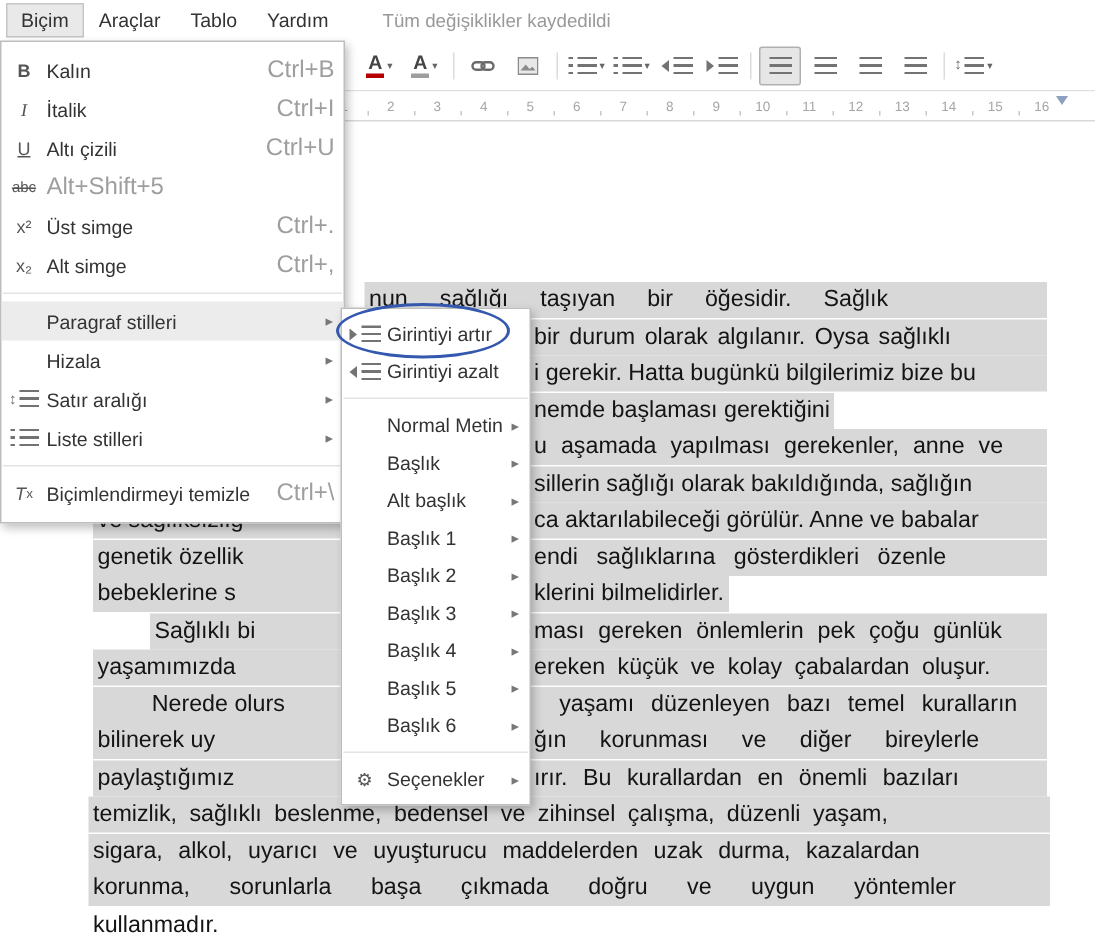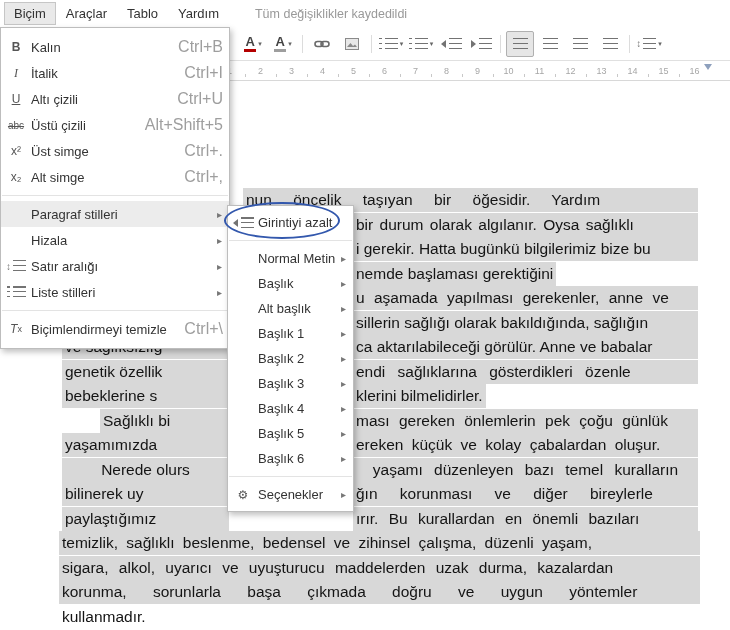--- a/index.html
+++ b/index.html
@@ -193,21 +193,21 @@
         <span class="rcell">13</span>
         <span class="rcell">14</span>
         <span class="rcell">15</span>
         <span class="rcell">16</span>
       </div>
     <div class="rmarker"></div>
   </div>
 
   <div class="doc">
       <div class="docline" style="top: 108px;">
-        <span class="frag hl" style="left: 243px; word-spacing: 17px; min-width: 455px;">nun öncelik taşıyan bir öğesidir. Yardım</span>
+        <span class="frag hl" style="left: 243px; word-spacing: 17px; min-width: 455px;">nun sağlığı taşıyan bir öğesidir. Sağlık</span>
       </div>
       <div class="docline" style="top: 133px;">
         <span class="frag hl" style="left: 353px; word-spacing: 2px; min-width: 345px;">bir durum olarak algılanır. Oysa sağlıklı</span>
       </div>
       <div class="docline" style="top: 157px;">
         <span class="frag hl" style="left: 353px; min-width: 345px;">i gerekir. Hatta bugünkü bilgilerimiz bize bu</span>
       </div>
       <div class="docline" style="top: 182px;">
         <span class="frag hl" style="left: 353px;">nemde başlaması gerektiğini</span>
       </div>
@@ -290,21 +290,20 @@
         </span>
         <span class="mlabel">Altı çizili</span>
         <span class="mright shortcut">Ctrl+U</span>
       </div>
       <div class="mitem">
         <span class="micon">
           <span class="ic ic-strikethrough">
             <s style="font-size:10px">abc</s>
           </span>
         </span>
-        <span class="mlabel">Üstü çizili</span>
         <span class="mright shortcut">Alt+Shift+5</span>
       </div>
       <div class="mitem">
         <span class="micon">
           <span class="ic ic-superscript">x²</span>
         </span>
         <span class="mlabel">Üst simge</span>
         <span class="mright shortcut">Ctrl+.</span>
       </div>
       <div class="mitem">
@@ -353,20 +352,30 @@
             <span style="font-size:9px">x</span>
           </span>
         </span>
         <span class="mlabel">Biçimlendirmeyi temizle</span>
         <span class="mright shortcut">Ctrl+\</span>
       </div>
     </div>
   <div class="menu sub-menu">
       <div class="mitem">
         <span class="micon">
+          <span class="ic ic-increase-indent">
+            <span class="tri r"></span>
+            <span class="lines"></span>
+          </span>
+        </span>
+        <span class="mlabel">Girintiyi artır</span>
+        <span class="mright"></span>
+      </div>
+      <div class="mitem">
+        <span class="micon">
           <span class="ic ic-decrease-indent">
             <span class="tri l"></span>
             <span class="lines"></span>
           </span>
         </span>
         <span class="mlabel">Girintiyi azalt</span>
         <span class="mright"></span>
       </div>
       <div class="msep"></div>
       <div class="mitem">

